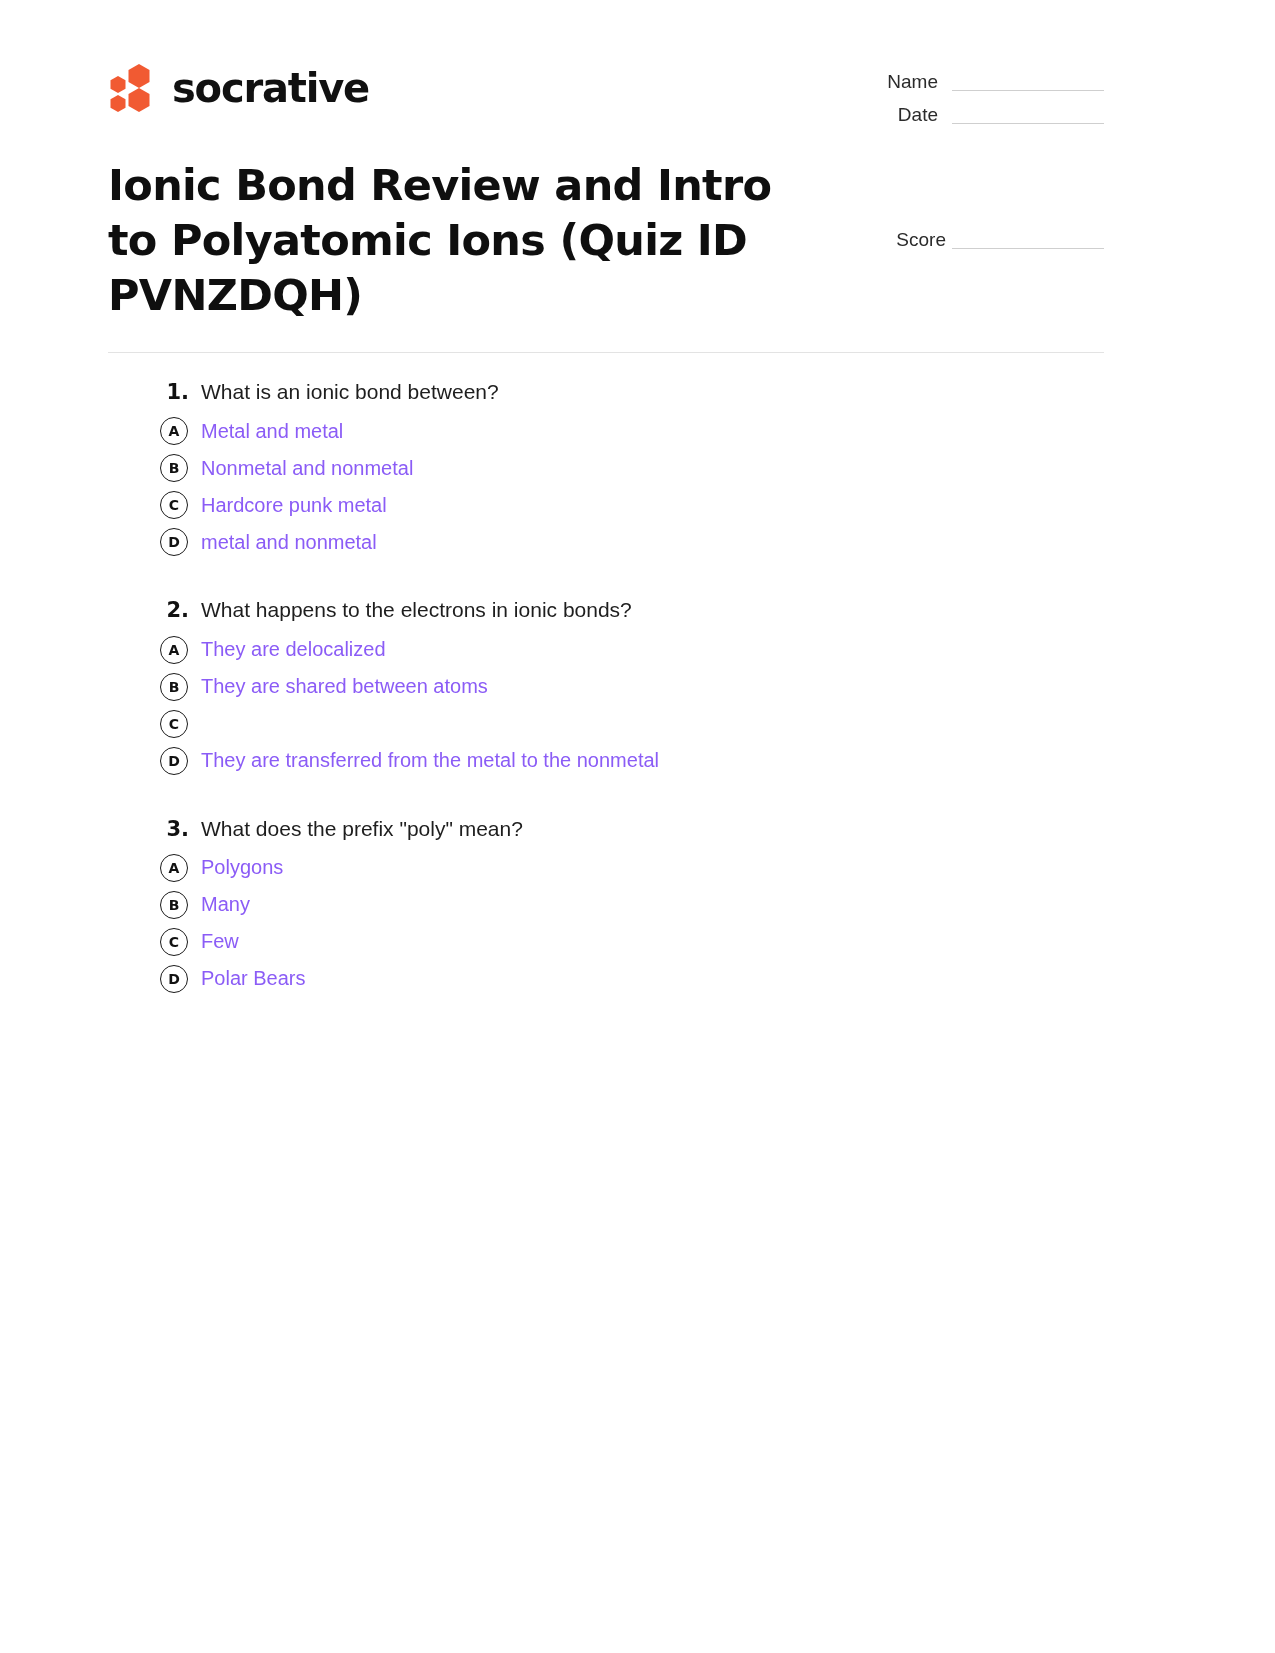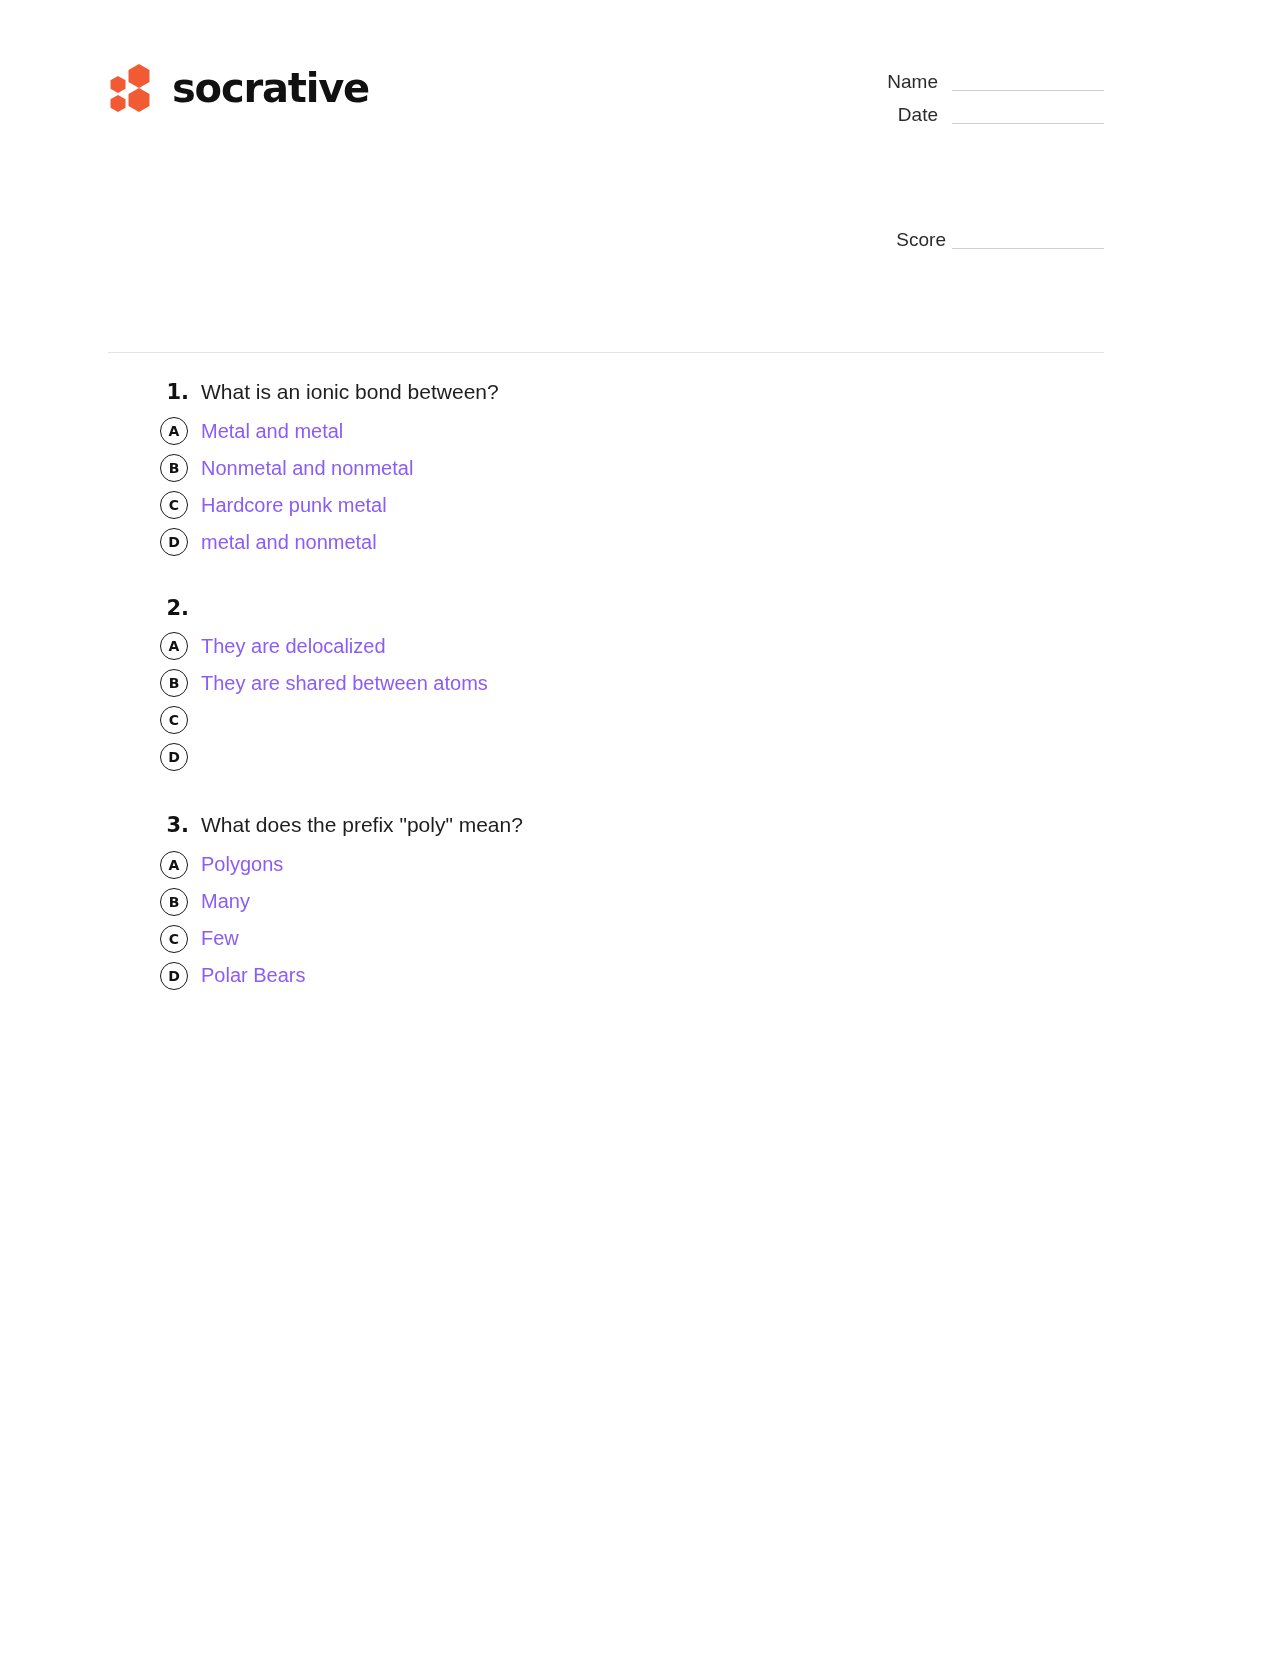--- a/index.html
+++ b/index.html
@@ -215,20 +215,21 @@
       </div>
       <div class="field-line">
         <span class="field-label">Date</span>
         <span class="field-rule"></span>
       </div>
     </div>
 
   </div>
 
   <div class="title-area">
+    <h1 class="quiz-title">Ionic Bond Review and Intro to Polyatomic Ions (Quiz ID PVNZDQH)</h1>
     <div class="score-block">
       <span class="field-label">Score</span>
       <span class="field-rule"></span>
     </div>
   </div>
 
   <div class="divider"></div>
 
   <div class="questions">
 
@@ -251,34 +252,36 @@
       </div>
       <div class="option">
         <span class="opt-bubble">D</span>
         <span class="opt-text">metal and nonmetal</span>
       </div>
     </div>
 
     <div class="question">
       <div class="q-head">
         <span class="q-number">2.</span>
+        <span class="q-text">What happens to the electrons in ionic bonds?</span>
       </div>
       <div class="option">
         <span class="opt-bubble">A</span>
         <span class="opt-text">They are delocalized</span>
       </div>
       <div class="option">
         <span class="opt-bubble">B</span>
         <span class="opt-text">They are shared between atoms</span>
       </div>
       <div class="option">
         <span class="opt-bubble">C</span>
       </div>
       <div class="option">
         <span class="opt-bubble">D</span>
+        <span class="opt-text">They are transferred from the metal to the nonmetal</span>
       </div>
     </div>
 
     <div class="question">
       <div class="q-head">
         <span class="q-number">3.</span>
         <span class="q-text">What does the prefix "poly" mean?</span>
       </div>
       <div class="option">
         <span class="opt-bubble">A</span>

